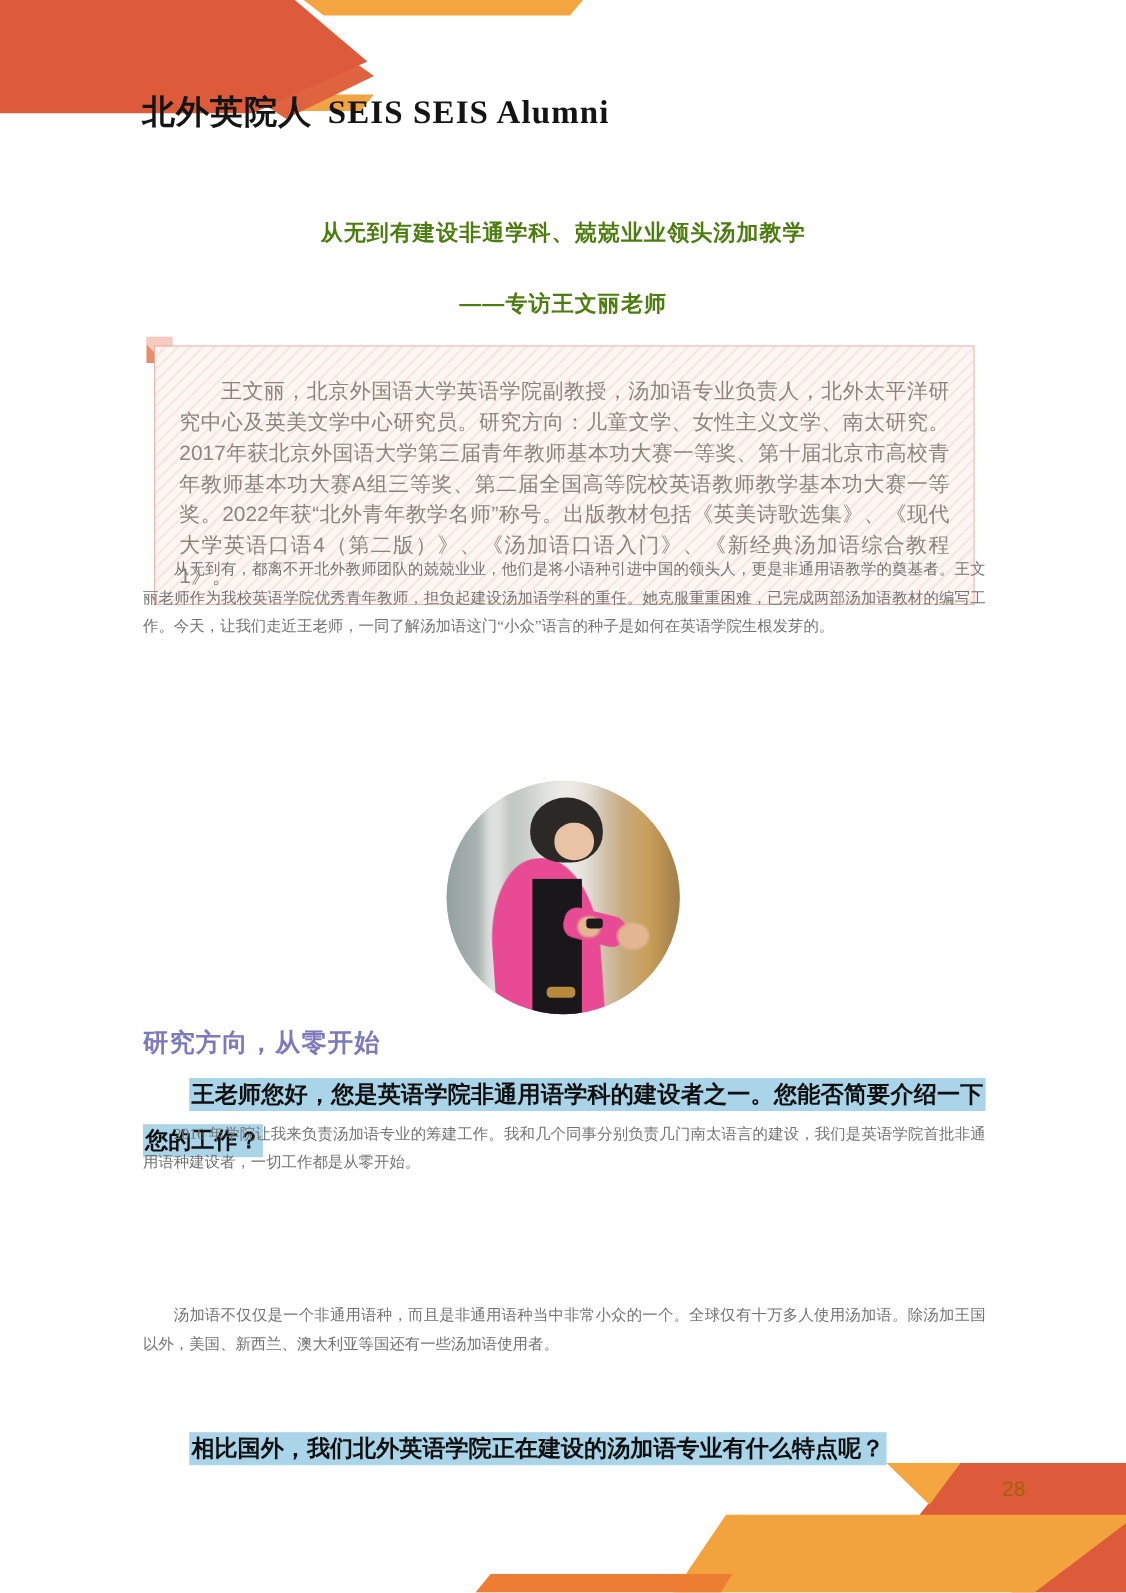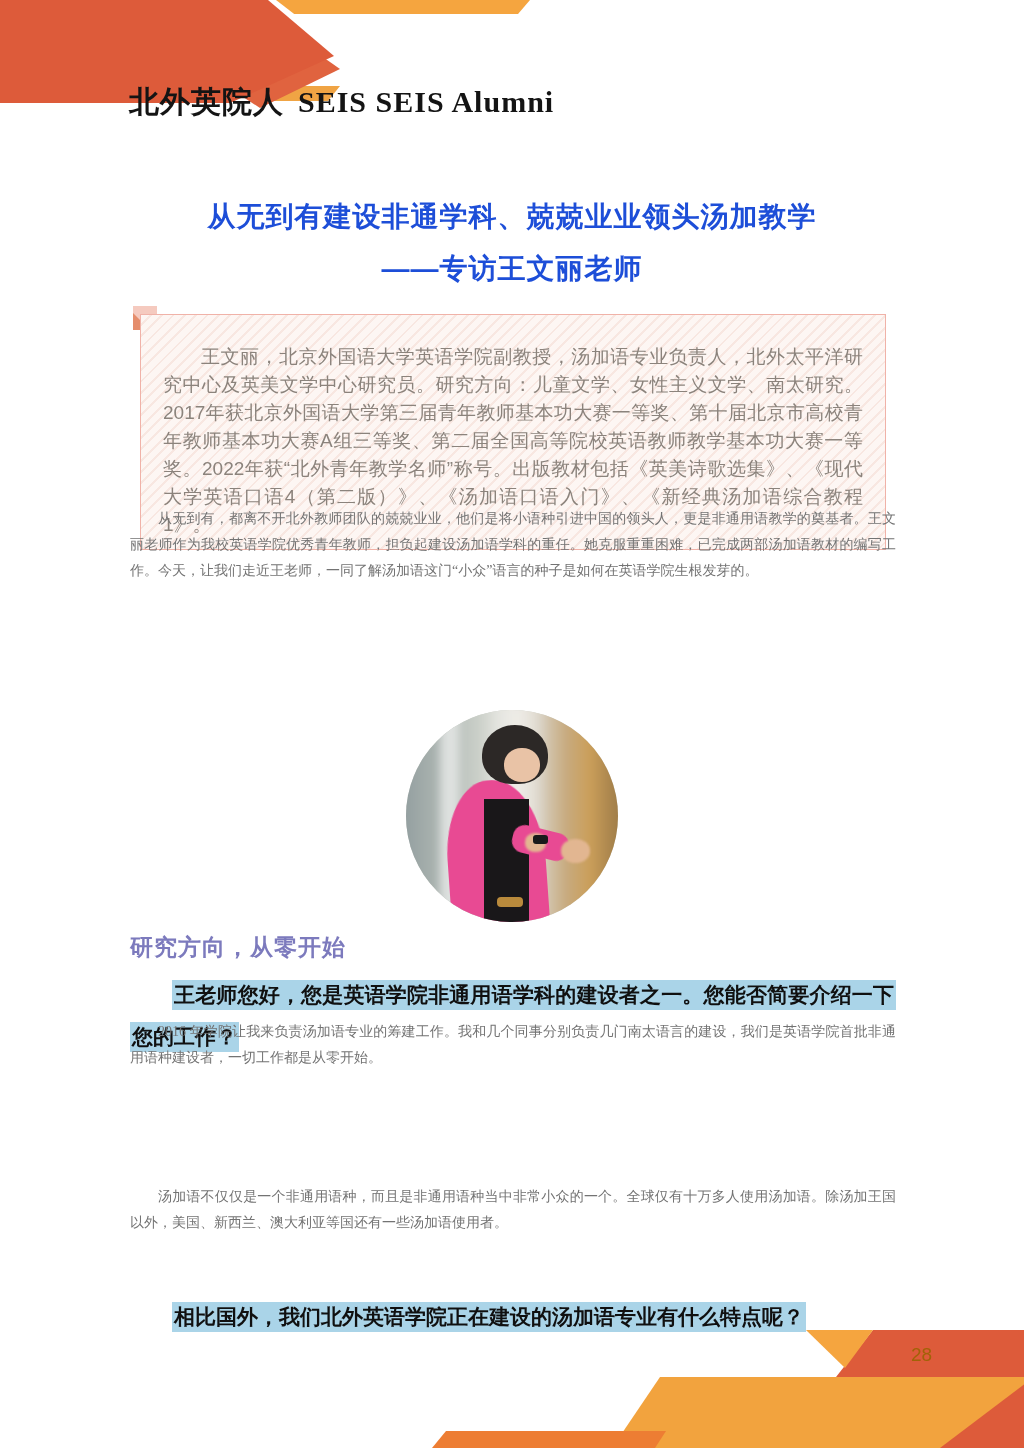--- a/index.html
+++ b/index.html
@@ -18,24 +18,24 @@
   .masthead{
     position:absolute;left:129px;top:82px;
     font-weight:bold;font-size:30px;letter-spacing:1px;
     color:#141414;white-space:nowrap;
   }
   .masthead .cn{margin-right:14px;}
 
   .title{
     position:absolute;left:0;width:1024px;text-align:center;
     font-family:"Liberation Sans","DejaVu Sans",sans-serif;
-    font-weight:bold;font-size:28px;color:#1d4ed8;letter-spacing:1px;
+    font-weight:bold;font-size:20px;color:#4d7c0f;letter-spacing:1px;
   }
   .title1{top:198px;}
-  .title2{top:250px;}
+  .title2{top:263px;}
 
   .bio-box{
     position:absolute;left:140px;top:314px;width:746px;min-height:176px;
     border:1px solid #f0b2a8;
     background:repeating-linear-gradient(135deg,#fdf6f3 0px,#fdf6f3 6px,#f8e7e1 6px,#f8e7e1 8px);
     box-sizing:border-box;
     padding:28px 22px 10px 22px;
   }
   .bio-text{
     font-family:"Liberation Sans","DejaVu Sans",sans-serif;

